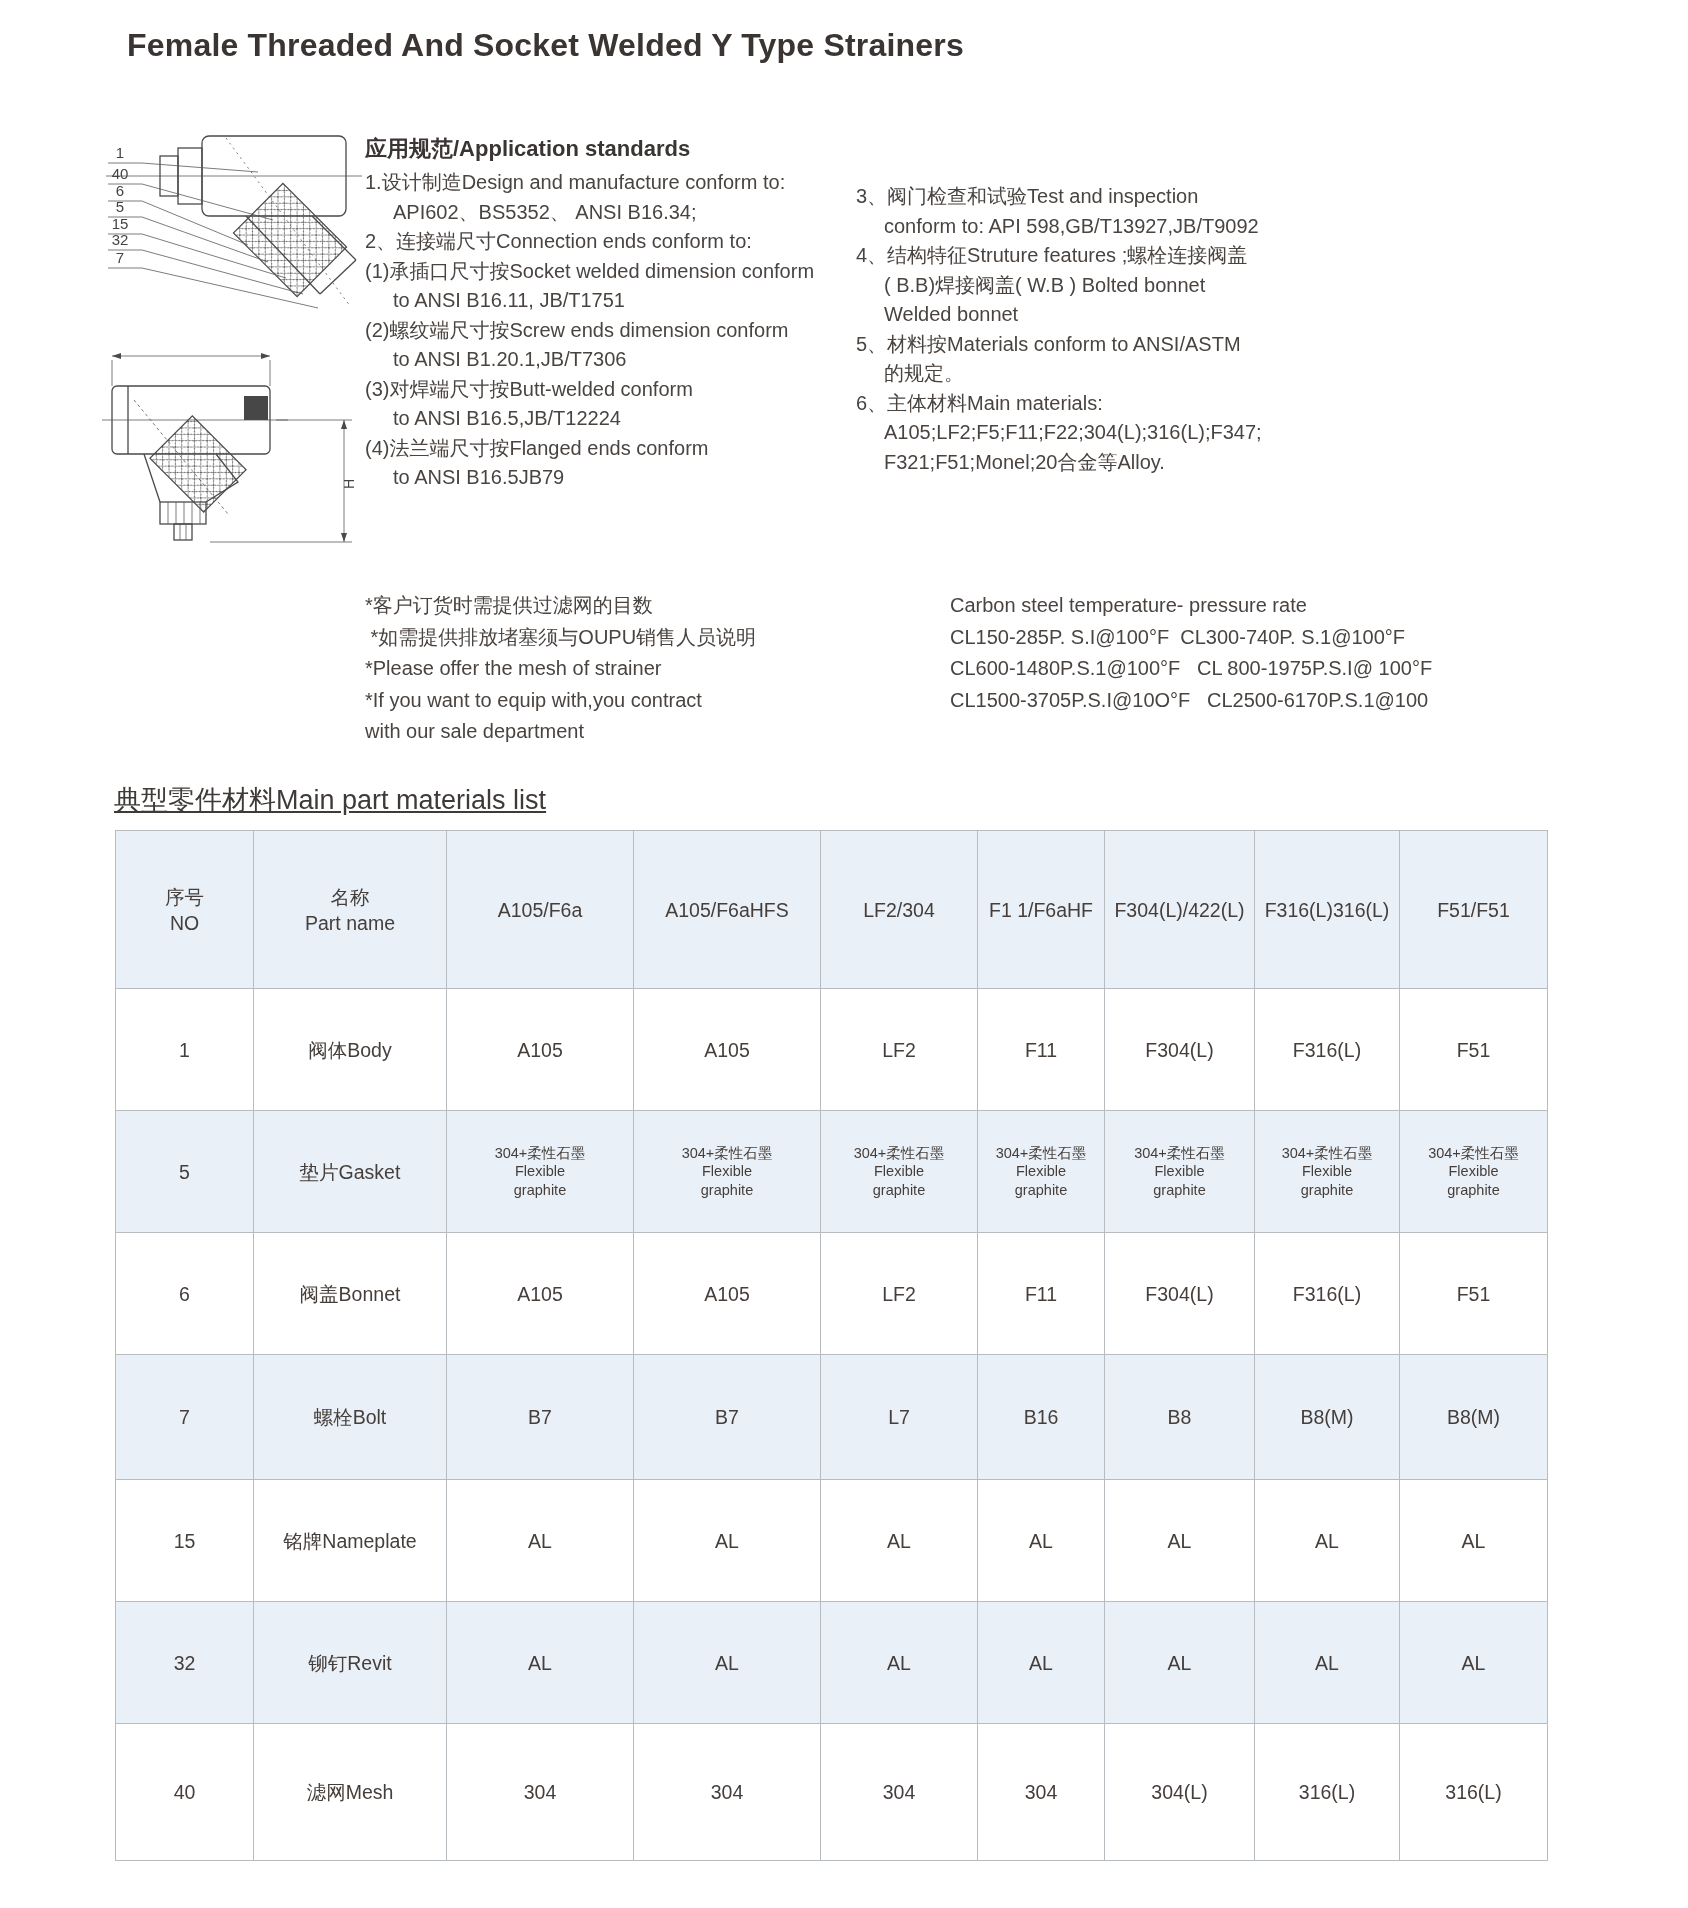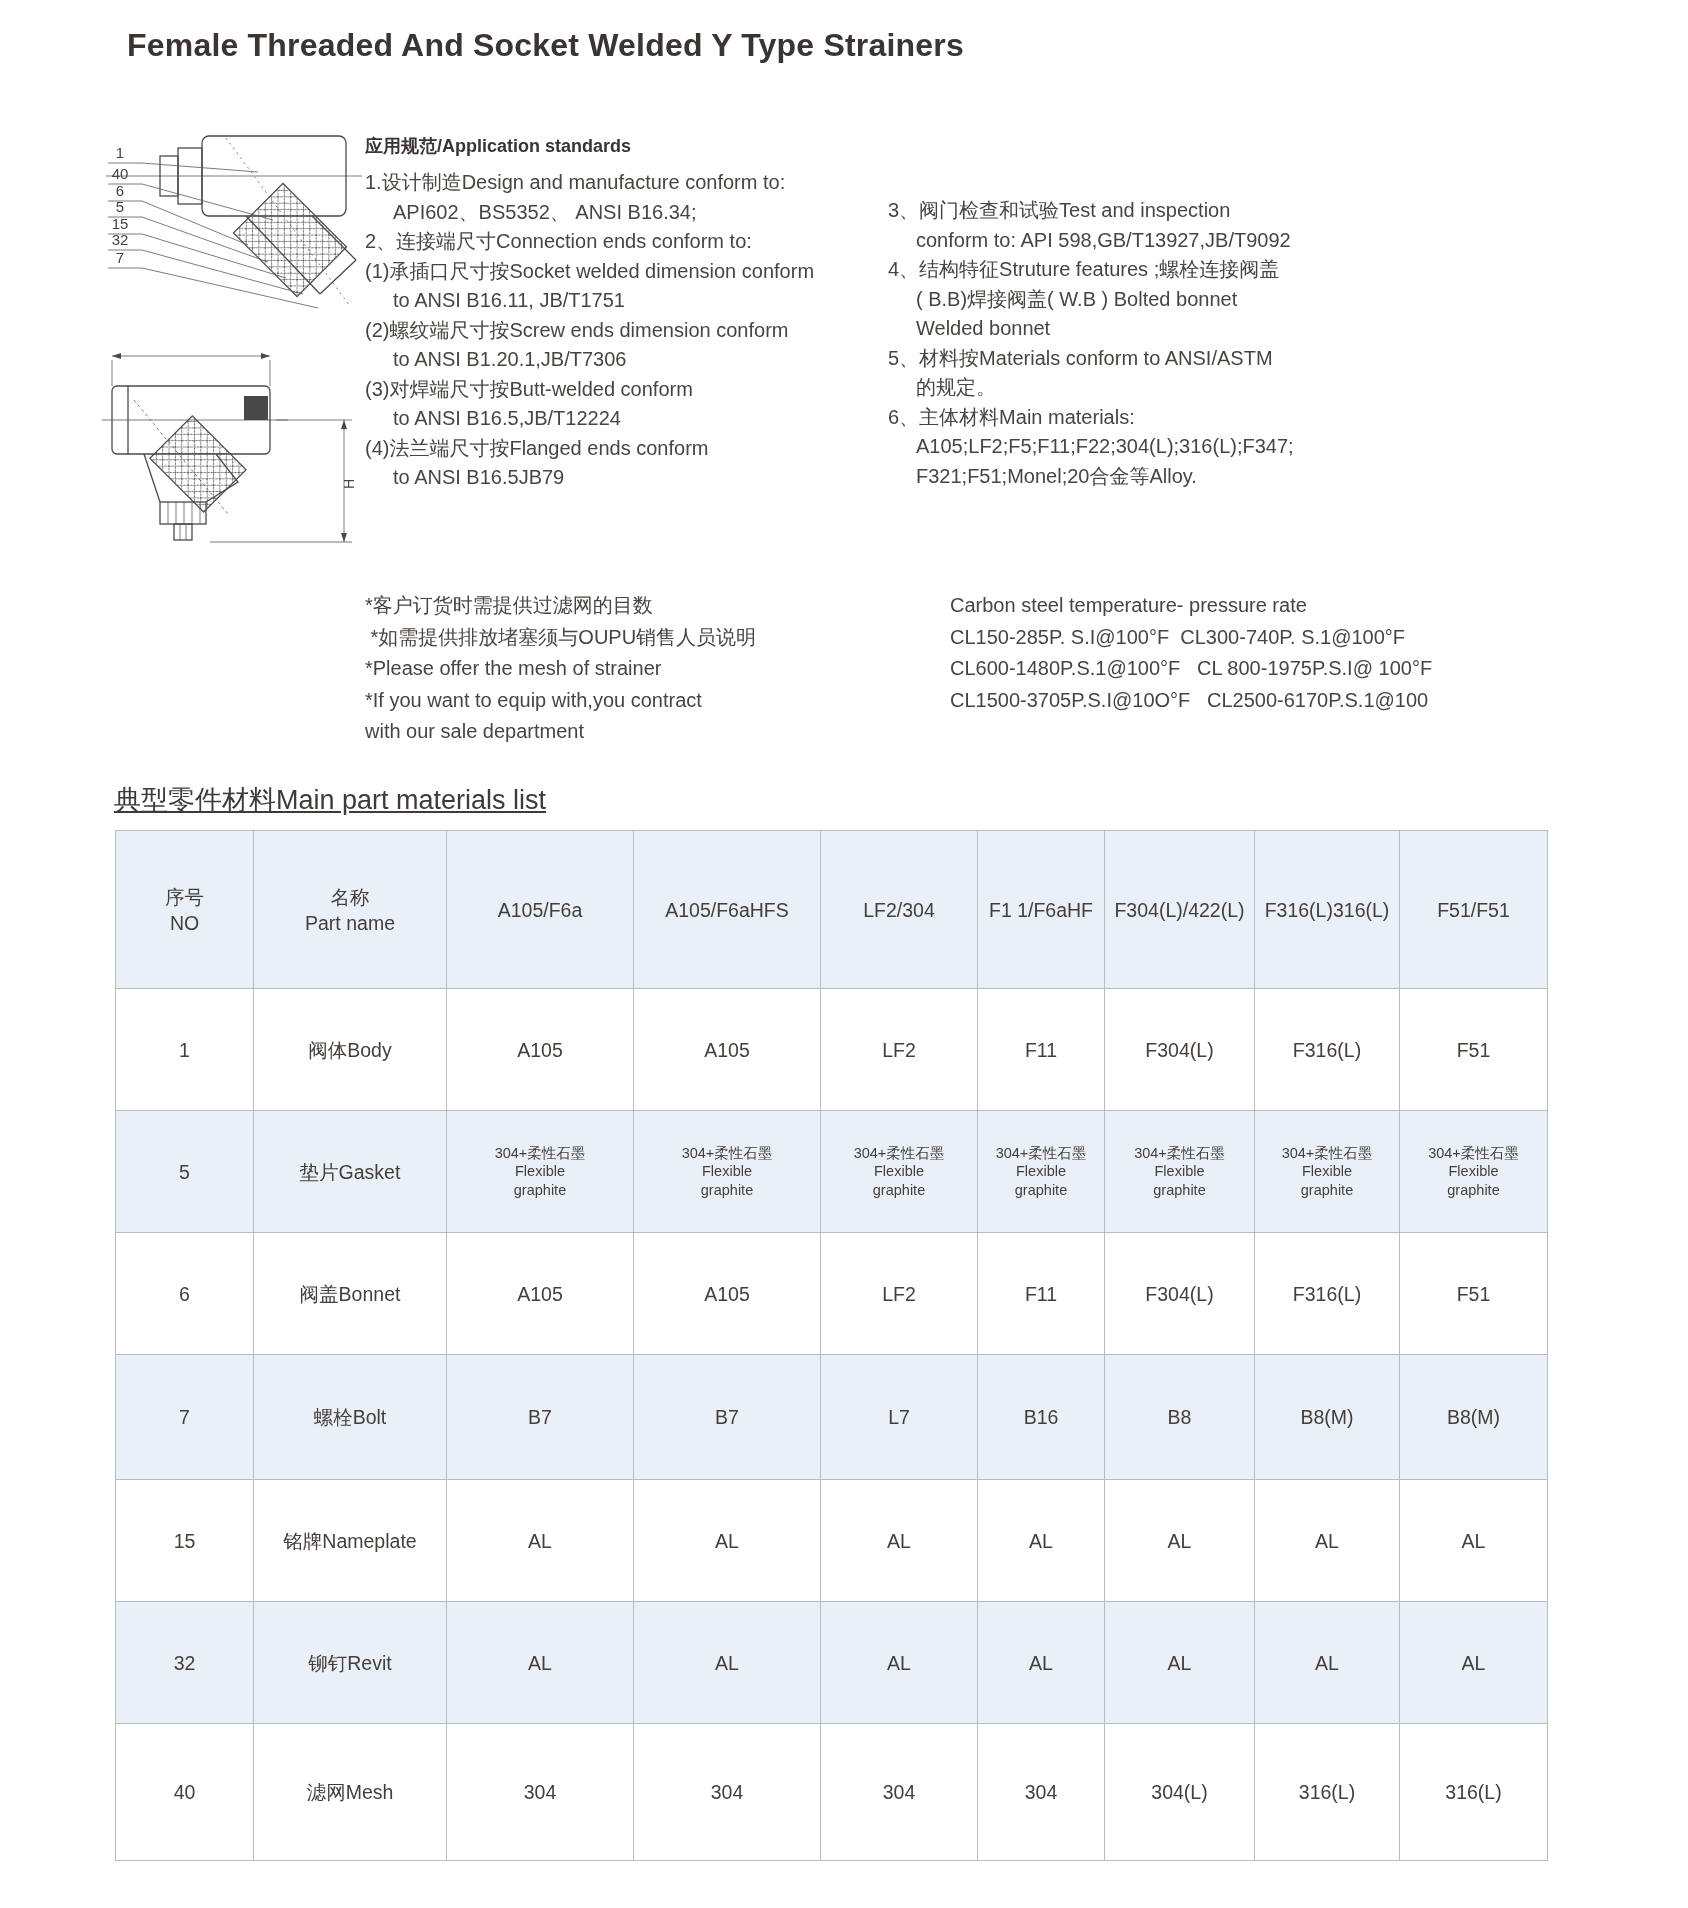--- a/index.html
+++ b/index.html
@@ -5,24 +5,24 @@
   html,body{margin:0;padding:0;background:#ffffff;}
   body{
     position:relative;
     width:1688px;height:1908px;
     font-family:"Liberation Sans","DejaVu Sans",sans-serif;
     color:#423c39;
     overflow:hidden;
   }
   .abs{position:absolute;}
   .page-title{left:127px;top:6px;font-size:32px;font-weight:bold;color:#3a3533;letter-spacing:.2px;}
-  .std-heading{left:365px;top:134px;font-size:18px;font-weight:bold;color:#3a3533;}
+  .std-heading{left:365px;top:134px;font-size:22px;font-weight:bold;color:#3a3533;}
   .txt-block{font-size:20px;line-height:29.5px;color:#4a4440;}
   .std-left{left:365px;top:168px;}
-  .std-right{left:856px;top:196px;margin-left:32px;}
+  .std-right{left:856px;top:182px;}
   .notes-block{left:365px;top:590px;line-height:31.6px;}
   .pressure-block{left:950px;top:590px;line-height:31.6px;}
   .txt-line{white-space:pre;}
   .txt-line.indent1{padding-left:28px;}
   .table-title{left:114px;top:782px;font-size:27px;color:#3f3a37;text-decoration:underline;}
   .materials{left:115px;top:830px;border-collapse:collapse;table-layout:fixed;}
   .materials td{
     border:1px solid #b7bcc0;text-align:center;vertical-align:middle;
     font-size:19.5px;color:#453e3a;padding:0 2px;overflow:hidden;
   }

